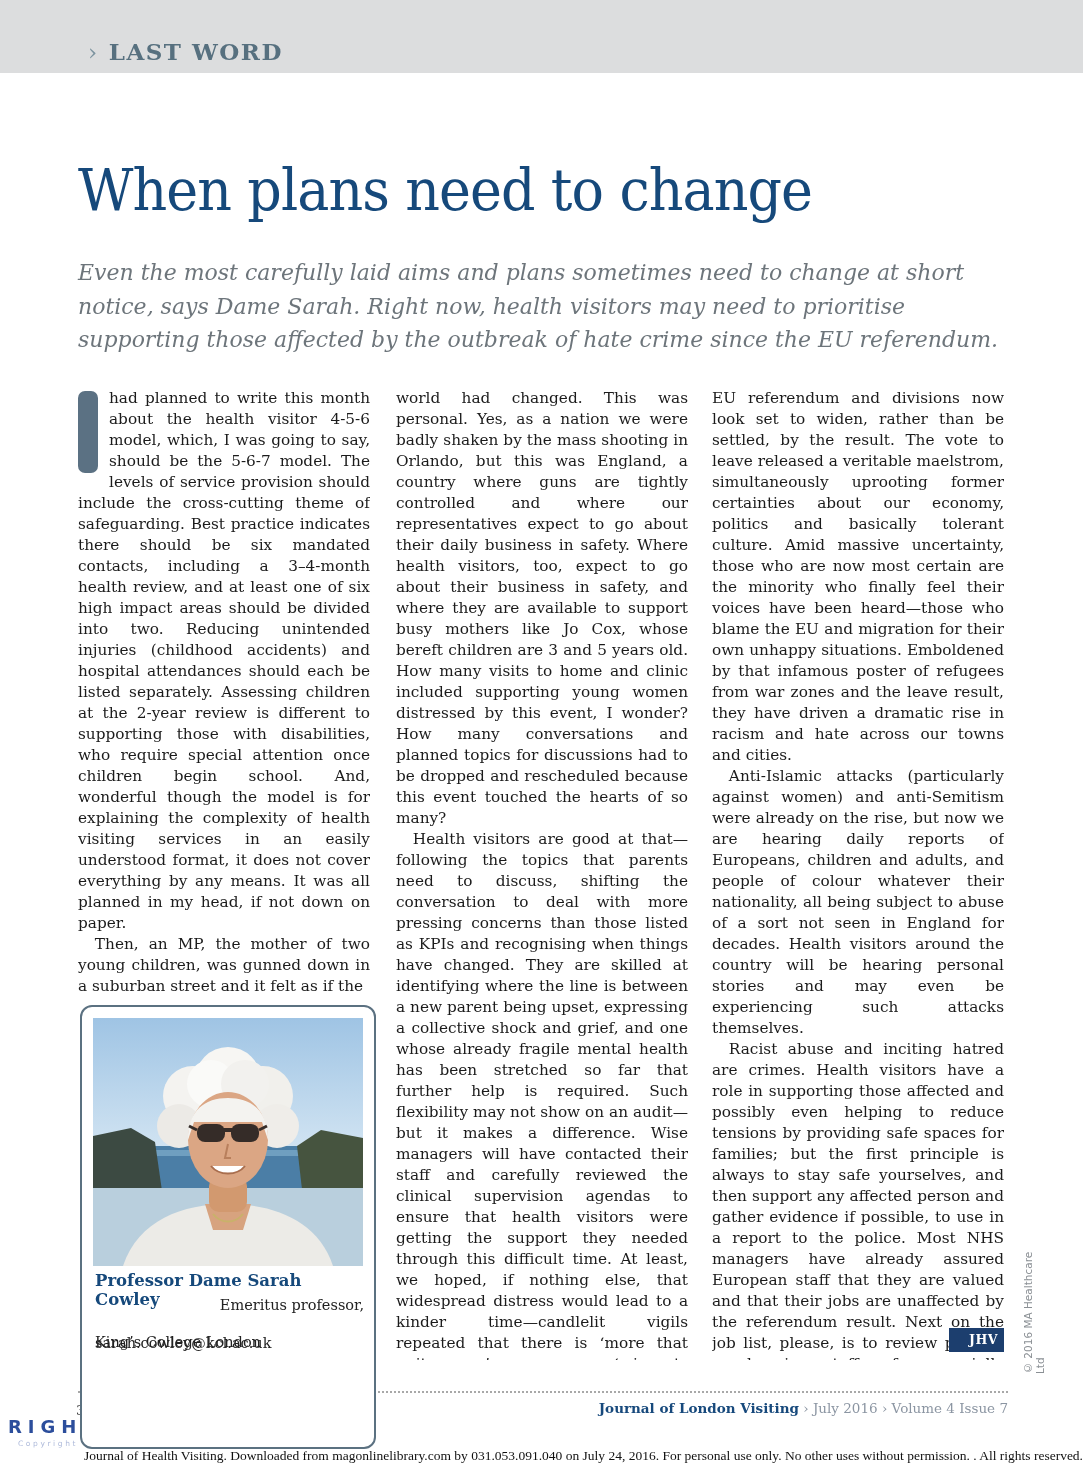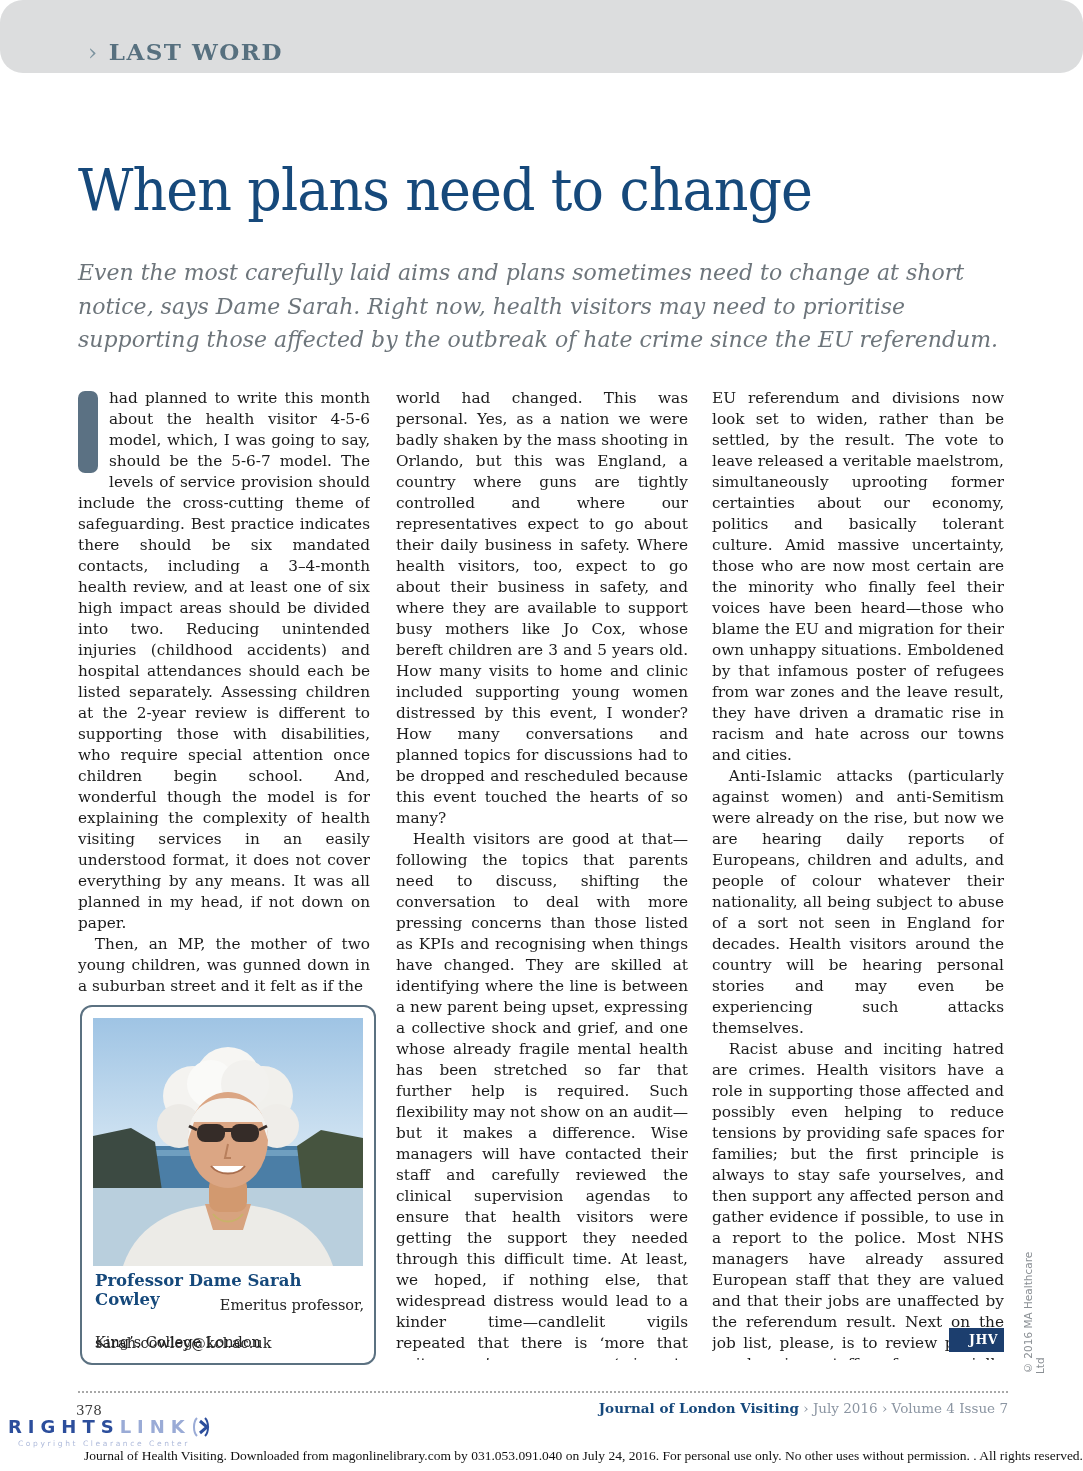--- a/index.html
+++ b/index.html
@@ -1,20 +1,20 @@
 <!DOCTYPE html>
 <html><head>
 <meta charset="utf-8">
 <style>
   html,body{margin:0;padding:0;background:#ffffff;}
   .page{position:relative;width:1083px;height:1471px;background:#ffffff;overflow:hidden;
         font-family:"DejaVu Serif", serif;}
 
   
-  .band{position:absolute;left:0;top:0;width:1083px;height:73px;background:#dcddde;border-radius:23px;}
+  .band{position:absolute;left:0;top:0;width:1083px;height:73px;background:#dcddde;}
   .band-inner{position:absolute;left:88px;top:38px;color:#57707f;font-weight:bold;
               font-size:23px;letter-spacing:1.5px;font-family:"DejaVu Serif",serif;}
   .band-inner .chev{color:#7c939f;font-weight:normal;margin-right:10px;}
 
   
   .title{position:absolute;left:78px;top:160px;margin:0;color:#16497b;font-weight:normal;
          font-size:58px;line-height:1.05;letter-spacing:-1px;transform:scaleX(.93);
          transform-origin:left top;white-space:nowrap;font-family:"DejaVu Serif",serif;}
   .standfirst{position:absolute;left:78px;top:256px;width:940px;margin:0;color:#6d757b;
               font-style:italic;font-size:22px;line-height:33.5px;}
@@ -26,21 +26,21 @@
   .col p.indent{text-indent:1.1em;}
   .col1{left:78px;height:620px;}
   .col2{left:396px;height:972px;}
   .col3{left:712px;height:972px;}
   .dropcap{float:left;width:20px;height:82px;margin:3px 11px 0 0;border-radius:7px;
            background:#5b7183;color:transparent;overflow:hidden;font-size:64px;}
   .jhv{position:absolute;right:0;bottom:8px;background:#1c3e6e;color:#ffffff;
        font-weight:bold;font-size:12.5px;letter-spacing:.5px;padding:1px 6px 2px 20px;}
 
   
-  .author-box{position:absolute;left:80px;top:1005px;width:296px;height:360px;
+  .author-box{position:absolute;left:80px;top:1005px;width:296px;height:444px;
               background:#ffffff;border:2px solid #5b7181;border-radius:12px;
               box-sizing:border-box;z-index:5;}
   .photo{position:absolute;left:11px;top:11px;width:270px;height:248px;overflow:hidden;}
   .cap{position:absolute;left:13px;right:10px;}
   .cap-name{top:264px;color:#16497b;font-weight:bold;font-size:16.5px;}
   .cap-role{top:289px;text-align:right;}
   .cap-affil{top:308px;margin-top:18px;}
   .cap-mail{top:327px;}
   .cap-line{color:#222222;font-size:14.5px;line-height:19px;}
 

